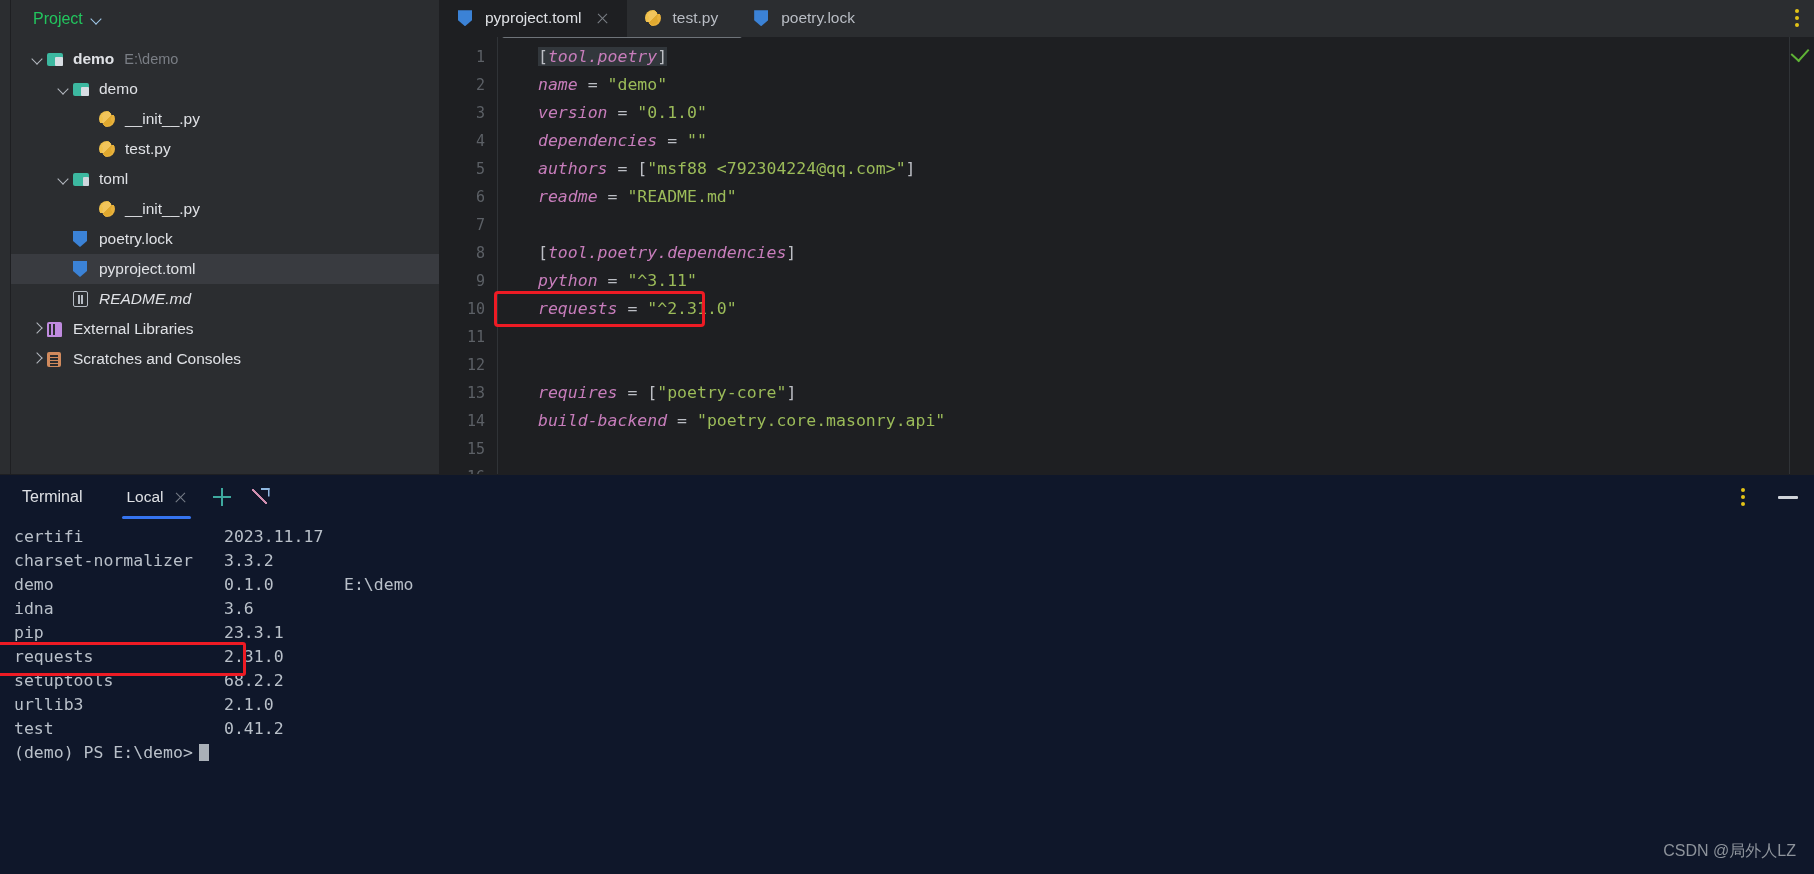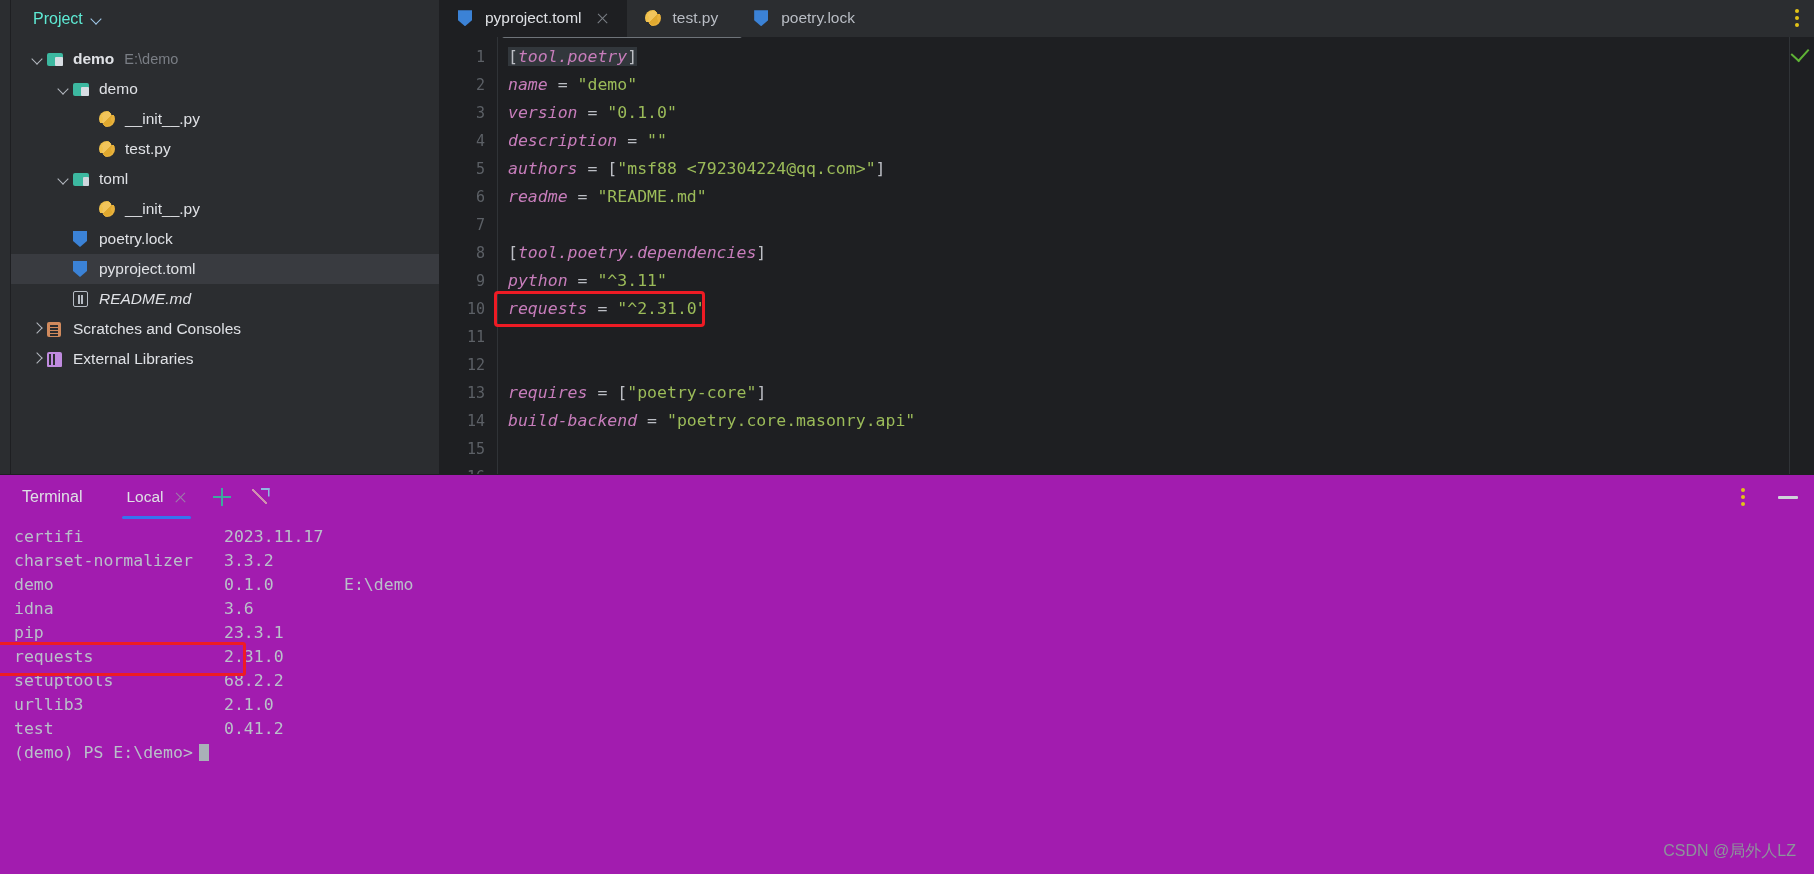--- a/index.html
+++ b/index.html
@@ -43,21 +43,21 @@
     flex-direction: column;
   }
   .sidebar-header {
     height: 38px;
     display: flex;
     align-items: center;
     padding-left: 22px;
     gap: 8px;
   }
   .sidebar-title {
-    color: #5eead4;
+    color: #22c55e;
     font-size: 16px;
   }
   .chev-down {
     display: inline-block;
     width: 13px; height: 13px;
     position: relative;
   }
   .chev-down::after {
     content: "";
     position: absolute;
@@ -293,20 +293,21 @@
     padding-left: 10px;
     font-family: "DejaVu Sans Mono", monospace;
     font-size: 16.5px;
     position: relative;
     min-width: 0;
   }
   .code .line {
     height: 28px; line-height: 28px;
     white-space: pre;
     color: #bcbec4;
+    margin-left: 30px;
   }
   .tok-key { color: #c77dbb; font-style: italic; }
   .tok-brk { color: #bcbec4; }
   .tok-str { color: #9bbb59; }
   .tok-op  { color: #bcbec4; }
   .caret-hl { background: #32373c; }
 
   .redbox-code {
     position: absolute;
     border: 3px solid #ee1b24;
@@ -332,21 +333,21 @@
     right: 6px; top: 10px;
     width: 14px; height: 9px;
     border-left: 2.2px solid #5fb336;
     border-bottom: 2.2px solid #5fb336;
     transform: rotate(-48deg);
   }
 
   
   .terminal {
     flex: 1 1 auto;
-    background: #a21caf;
+    background: #0f172a;
     display: flex;
     flex-direction: column;
     border-top: 1px solid #1e1f22;
     min-height: 0;
   }
   .term-header {
     height: 44px;
     display: flex;
     align-items: center;
     padding-left: 22px;
@@ -534,30 +535,30 @@
           <div class="tree-row" style="padding-left: 44px; font-style: italic;">
             <span class="arrow "></span>
             <span class="tree-icon">
               <span class="ic-md" style="position: absolute;"></span>
             </span>
             <span class="tree-label">README.md</span>
           </div>
           <div class="tree-row" style="padding-left: 18px;">
             <span class="arrow closed"></span>
             <span class="tree-icon">
-              <span class="ic-scratch" style="position: absolute;"></span>
-            </span>
-            <span class="tree-label">Scratches and Consoles</span>
+              <span class="ic-lib" style="position: absolute;"></span>
+            </span>
+            <span class="tree-label">External Libraries</span>
           </div>
           <div class="tree-row" style="padding-left: 18px;">
             <span class="arrow closed"></span>
             <span class="tree-icon">
-              <span class="ic-lib" style="position: absolute;"></span>
-            </span>
-            <span class="tree-label">External Libraries</span>
+              <span class="ic-scratch" style="position: absolute;"></span>
+            </span>
+            <span class="tree-label">Scratches and Consoles</span>
           </div>
         </div>
     </div>
 
     <div class="editor-pane">
       <div class="tabbar" id="tabbar">
         <div class="tab active">
             <span class="tree-icon" style="margin-right: 0px;">
               <span class="ic-toml" style="position: absolute;"></span>
             </span>
@@ -600,21 +601,21 @@
             <div>13</div>
             <div>14</div>
             <div>15</div>
             <div>16</div>
           </div>
         <div class="code" id="code">
           <div class="code-scroll-track" style="left:4px; top:-4px;"></div>
           <div class="line"><span class="tok-brk caret-hl">[</span><span class="tok-key caret-hl">tool.poetry</span><span class="tok-brk caret-hl">]</span></div>
             <div class="line"><span class="tok-key">name</span><span class="tok-op"> = </span><span class="tok-str">"demo"</span></div>
             <div class="line"><span class="tok-key">version</span><span class="tok-op"> = </span><span class="tok-str">"0.1.0"</span></div>
-            <div class="line"><span class="tok-key">description</span><span class="tok-op"> = </span><span class="tok-str">""</span></div>
+            <div class="line"><span class="tok-key">dependencies</span><span class="tok-op"> = </span><span class="tok-str">""</span></div>
             <div class="line"><span class="tok-key">authors</span><span class="tok-op"> = [</span><span class="tok-str">"msf88 &lt;792304224@qq.com&gt;"</span><span class="tok-op">]</span></div>
             <div class="line"><span class="tok-key">readme</span><span class="tok-op"> = </span><span class="tok-str">"README.md"</span></div>
             <div class="line">&nbsp;</div>
             <div class="line"><span class="tok-brk">[</span><span class="tok-key">tool.poetry.dependencies</span><span class="tok-brk">]</span></div>
             <div class="line"><span class="tok-key">python</span><span class="tok-op"> = </span><span class="tok-str">"^3.11"</span></div>
             <div class="line"><span class="tok-key">requests</span><span class="tok-op"> = </span><span class="tok-str">"^2.31.0"</span></div>
             <div class="line">&nbsp;</div>
             <div class="line">&nbsp;</div>
             <div class="line"><span class="tok-key">requires</span><span class="tok-op"> = [</span><span class="tok-str">"poetry-core"</span><span class="tok-op">]</span></div>
             <div class="line"><span class="tok-key">build-backend</span><span class="tok-op"> = </span><span class="tok-str">"poetry.core.masonry.api"</span></div>

